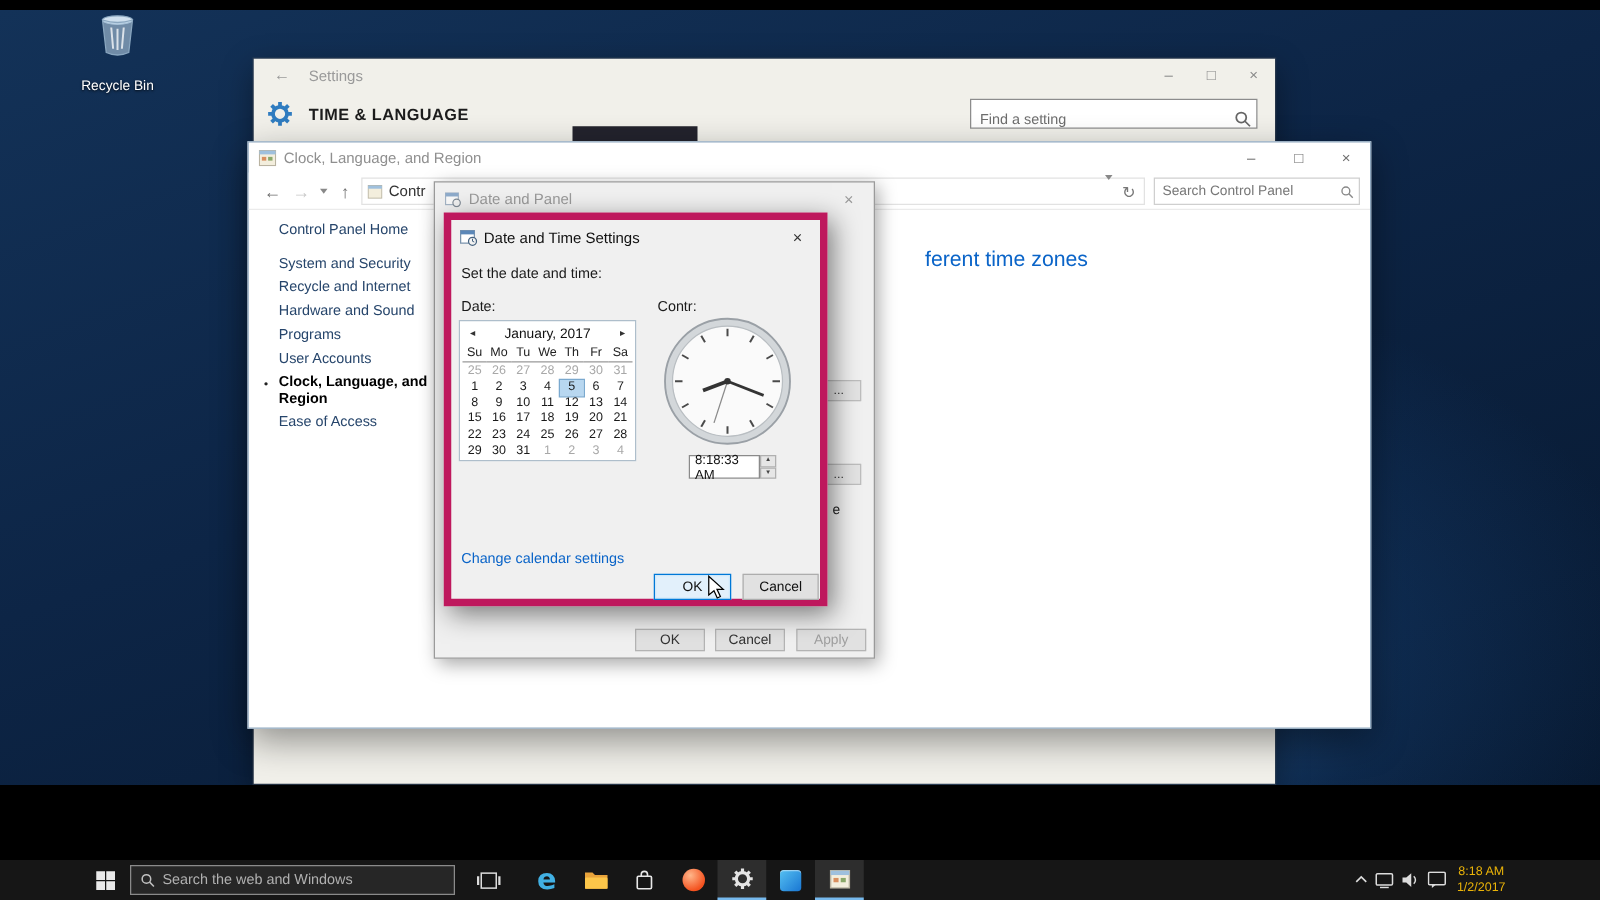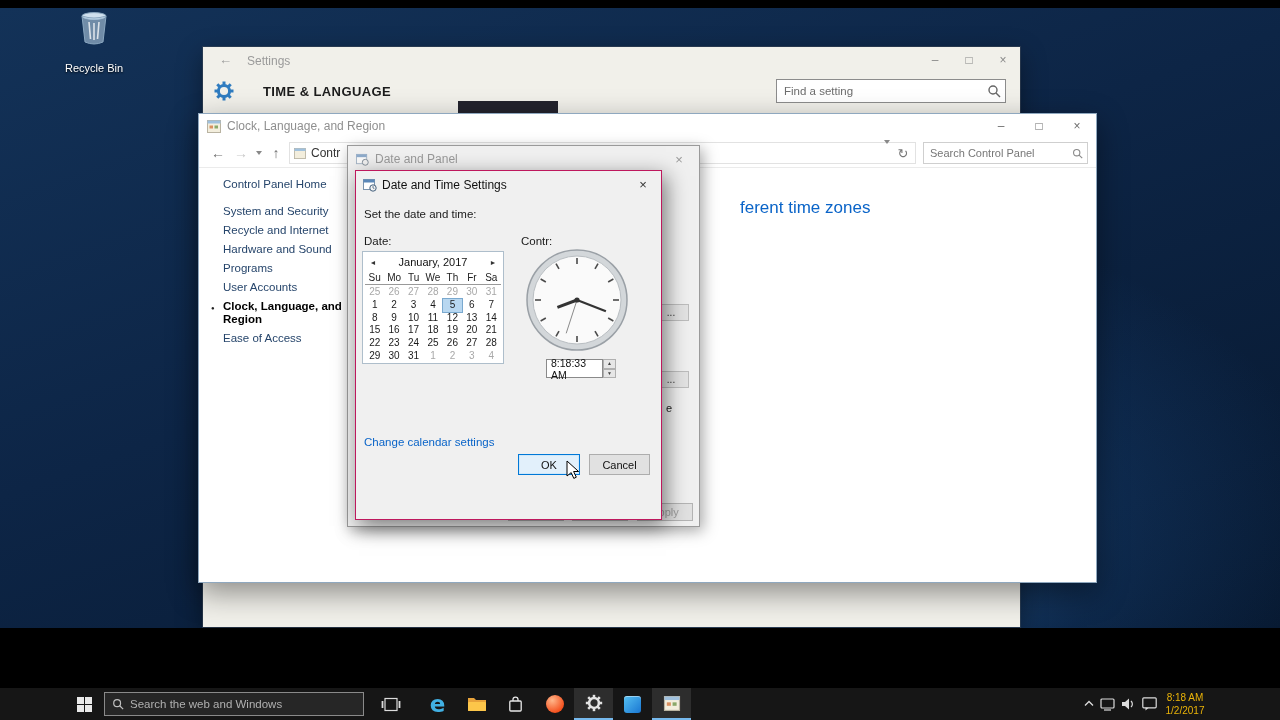--- a/index.html
+++ b/index.html
@@ -20,24 +20,24 @@
   .titlebar-title{font-size:12px;white-space:nowrap;}
 
   
   .settings-win{position:absolute;left:203px;top:47px;width:817px;height:580px;background:#f1f0ea;
     box-shadow:0 0 0 1px rgba(70,80,90,.45), 0 8px 24px rgba(0,0,0,.4);z-index:1;}
   .sw-titlebar{position:relative;height:26px;}
   .sw-back{position:absolute;left:16px;top:5px;font-size:13px;color:#9a9a9a;}
   .sw-title{position:absolute;left:44px;top:7px;color:#9a9a9a;font-size:12px;}
   .sw-controls{position:absolute;right:0;top:0;display:flex;height:26px;}
   .sw-controls .win-btn{width:34px;height:26px;}
-  .sw-header{position:absolute;left:10px;top:33px;display:flex;align-items:center;gap:28px;}
+  .sw-header{position:absolute;left:10px;top:33px;display:flex;align-items:center;gap:12px;}
   .sw-page-title{font-size:13px;font-weight:bold;color:#1c1c1c;letter-spacing:.4px;}
   .sw-search{position:absolute;right:14px;top:32px;width:230px;height:24px;background:#fff;
-    border:1px solid #8c8c8c;display:flex;align-items:center;padding:0 4px 0 7px;}
+    border:1px solid #8c8c8c;display:flex;align-items:flex-end;padding:0 4px 0 7px;}
   .sw-search input{flex:1;border:none;outline:none;font-size:11.5px;color:#444;background:transparent;
     font-family:"Liberation Sans",sans-serif;}
   .sw-search input::placeholder{color:#6d6d6d;}
   .sw-frag{position:absolute;left:255px;top:54px;width:100px;height:12px;background:#23232d;}
 
   
   .cp-win{position:absolute;left:198px;top:113px;width:899px;height:470px;background:#fff;
     border:1px solid #8fa8bf;box-shadow:0 10px 28px rgba(0,0,0,.42);z-index:2;}
   .cp-titlebar{position:relative;height:24px;display:flex;align-items:center;padding-left:8px;gap:6px;}
   .cp-title{color:#8f8f8f;font-size:12px;}
@@ -71,22 +71,22 @@
   .dtd-title{color:#9a9a9a;font-size:12px;}
   .dtd-close{position:absolute;right:0;top:0;width:40px;height:26px;font-size:13px;color:#9a9a9a;}
   .dtd-frag-btn{position:absolute;left:305px;width:36px;height:17px;background:#e3e3e3;border:1px solid #bdbdbd;
     font-size:10px;color:#333;display:flex;align-items:center;justify-content:center;}
   .dtd-frag-text{position:absolute;left:318px;top:256px;font-size:11px;color:#222;}
   .dtd-btn{position:absolute;top:357px;width:56px;height:18px;background:#e1e1e1;border:1px solid #b4b4b4;
     font-size:11px;color:#333;display:flex;align-items:center;justify-content:center;}
   .dtd-btn.disabled{color:#9f9f9f;}
 
   
-  .dts{position:absolute;left:355px;top:170px;width:307px;height:350px;background:#f0f0f0;
-    border:1px solid #be185d;box-shadow:4px 6px 20px rgba(0,0,0,.5);z-index:4;}
+  .dts{position:absolute;left:355px;top:170px;width:307px;height:315px;background:#f0f0f0;
+    border:6px solid #be185d;box-shadow:4px 6px 20px rgba(0,0,0,.5);z-index:4;}
   .dts-titlebar{position:relative;height:27px;display:flex;align-items:center;padding-left:7px;gap:5px;}
   .dts-title{color:#111;font-size:12px;}
   .dts-close{position:absolute;right:0;top:0;width:36px;height:27px;font-size:13px;color:#333;}
   .dts-label{position:absolute;font-size:11.5px;color:#1a1a1a;}
   .calendar{position:absolute;left:6px;top:80px;width:142px;height:113px;background:#fff;
     border:1px solid #aebecb;padding:2px 2px 0 2px;}
   .cal-nav{display:flex;align-items:center;height:16px;}
   .cal-arrow{width:16px;text-align:center;font-size:7px;color:#333;cursor:default;}
   .cal-month{flex:1;text-align:center;font-size:11px;color:#111;}
   .cal-grid{display:grid;grid-template-columns:repeat(7,1fr);margin-top:1px;}

